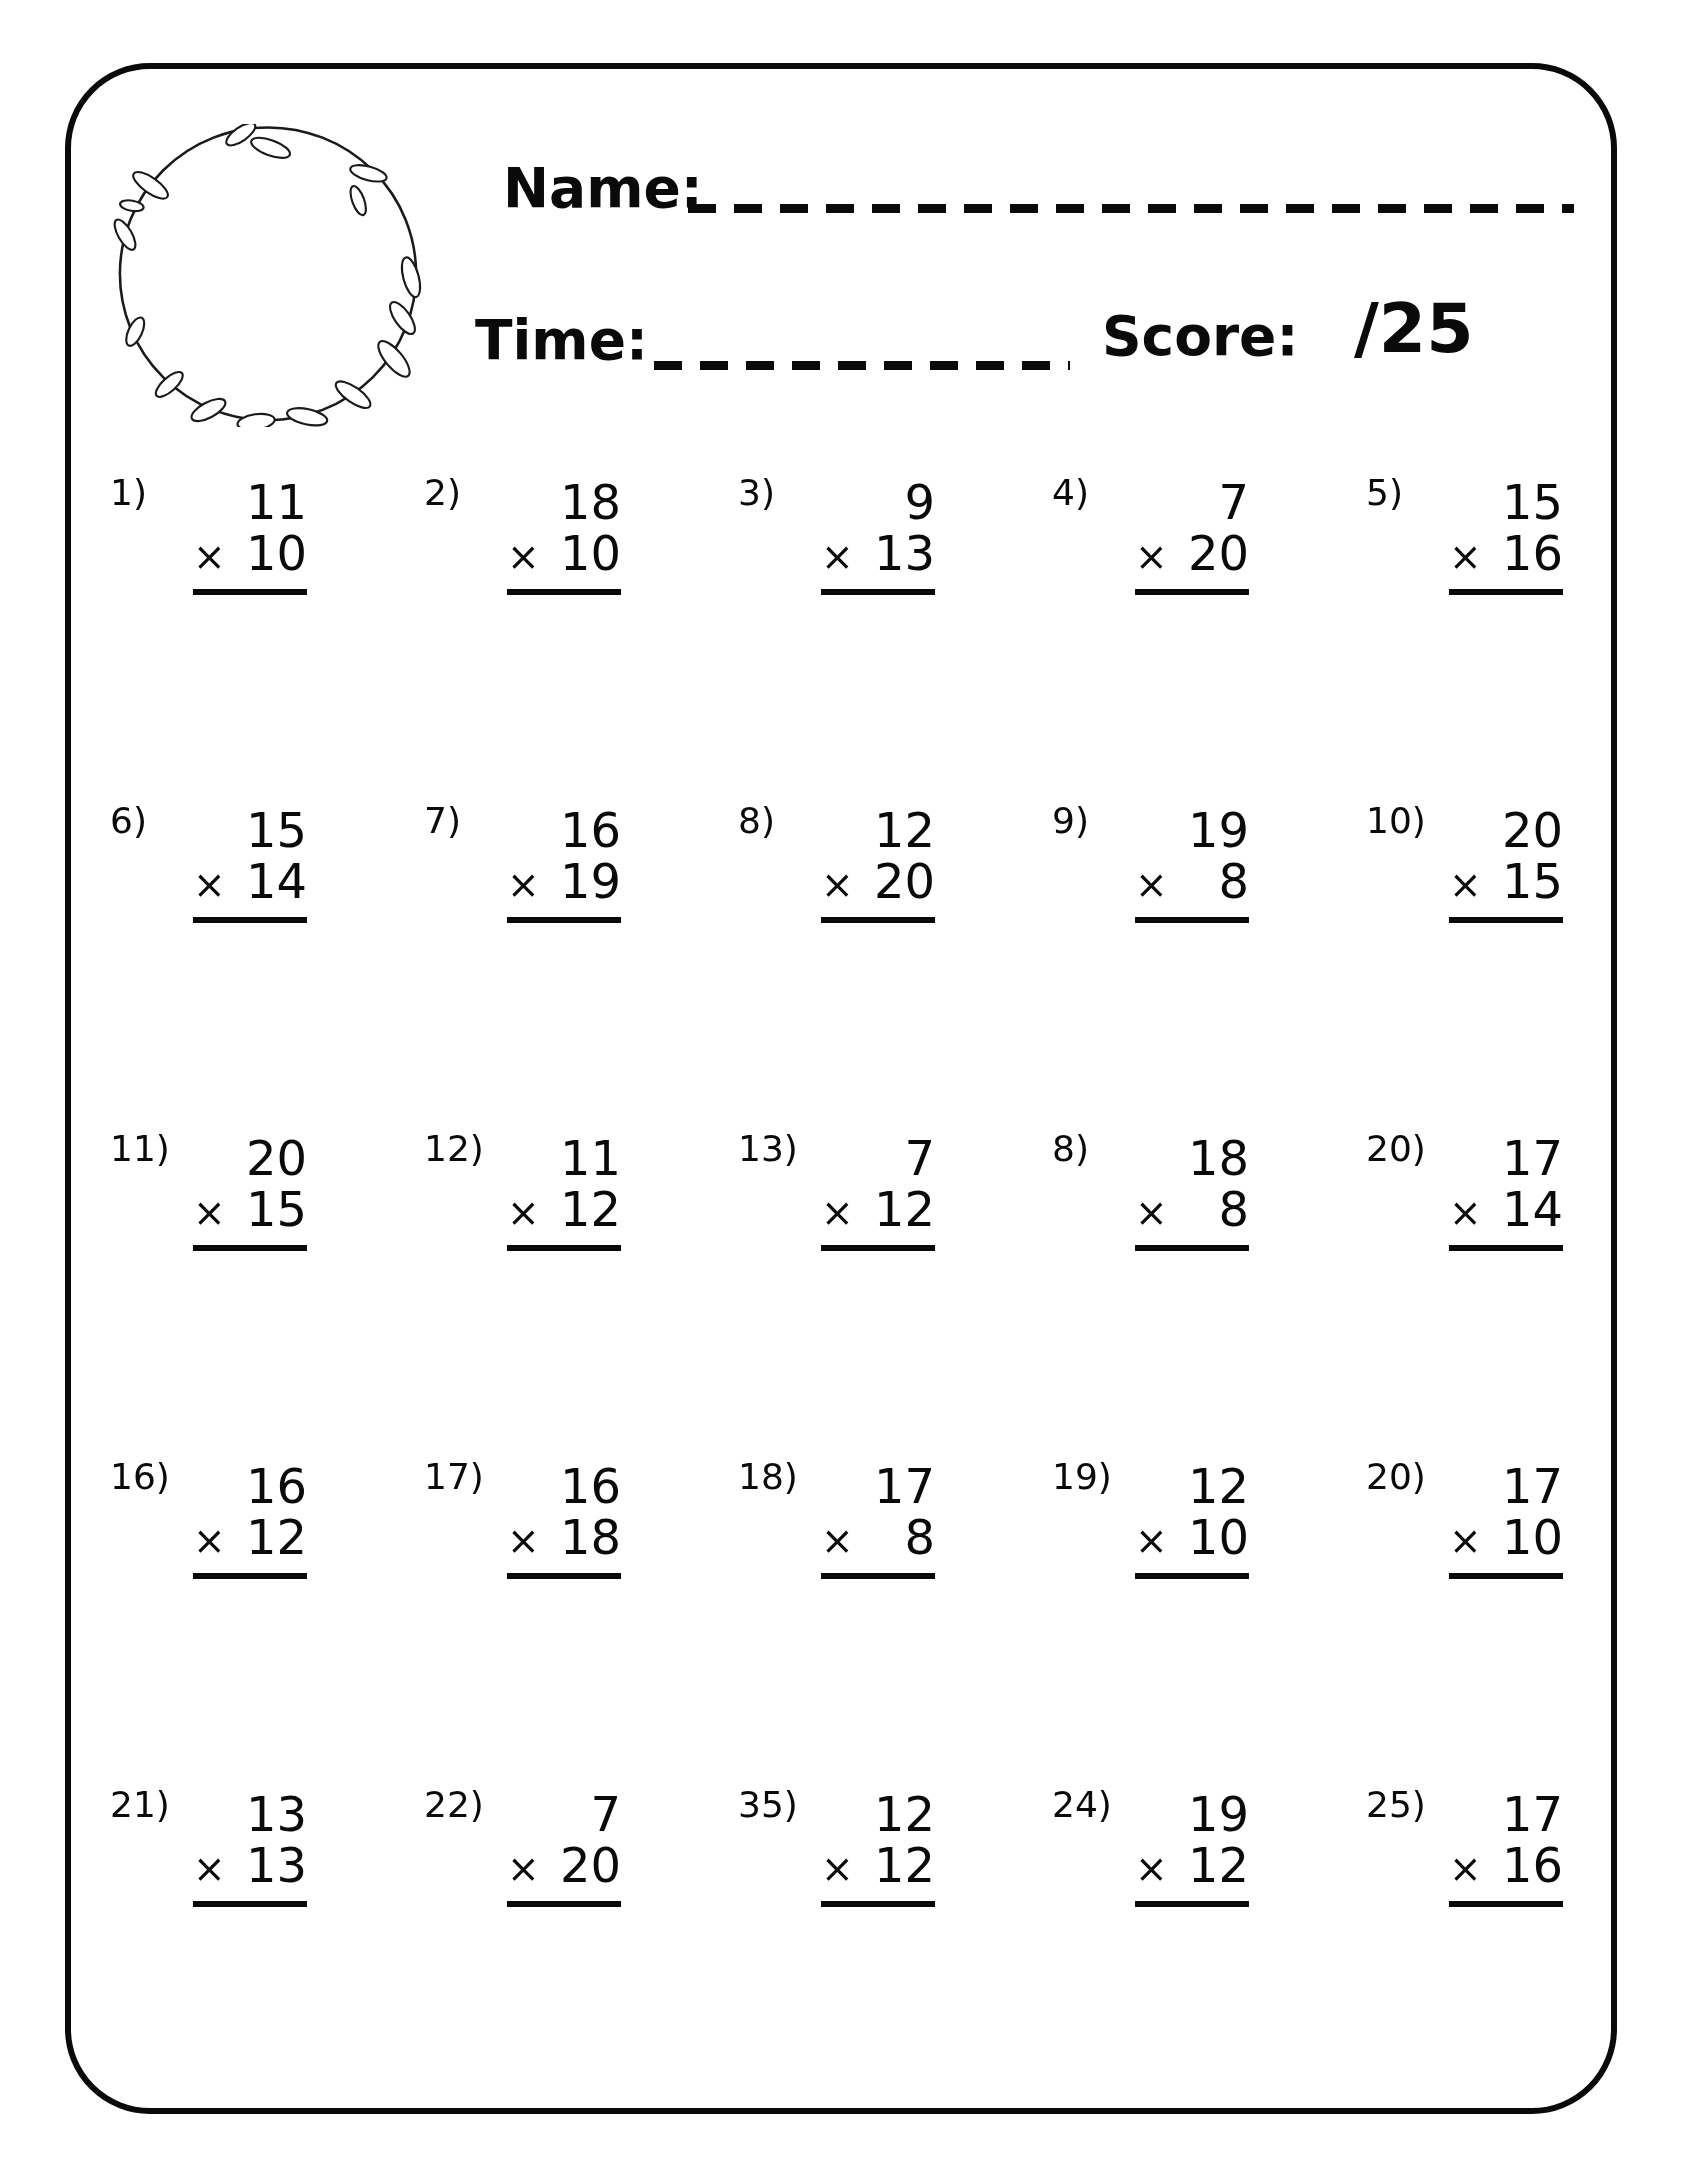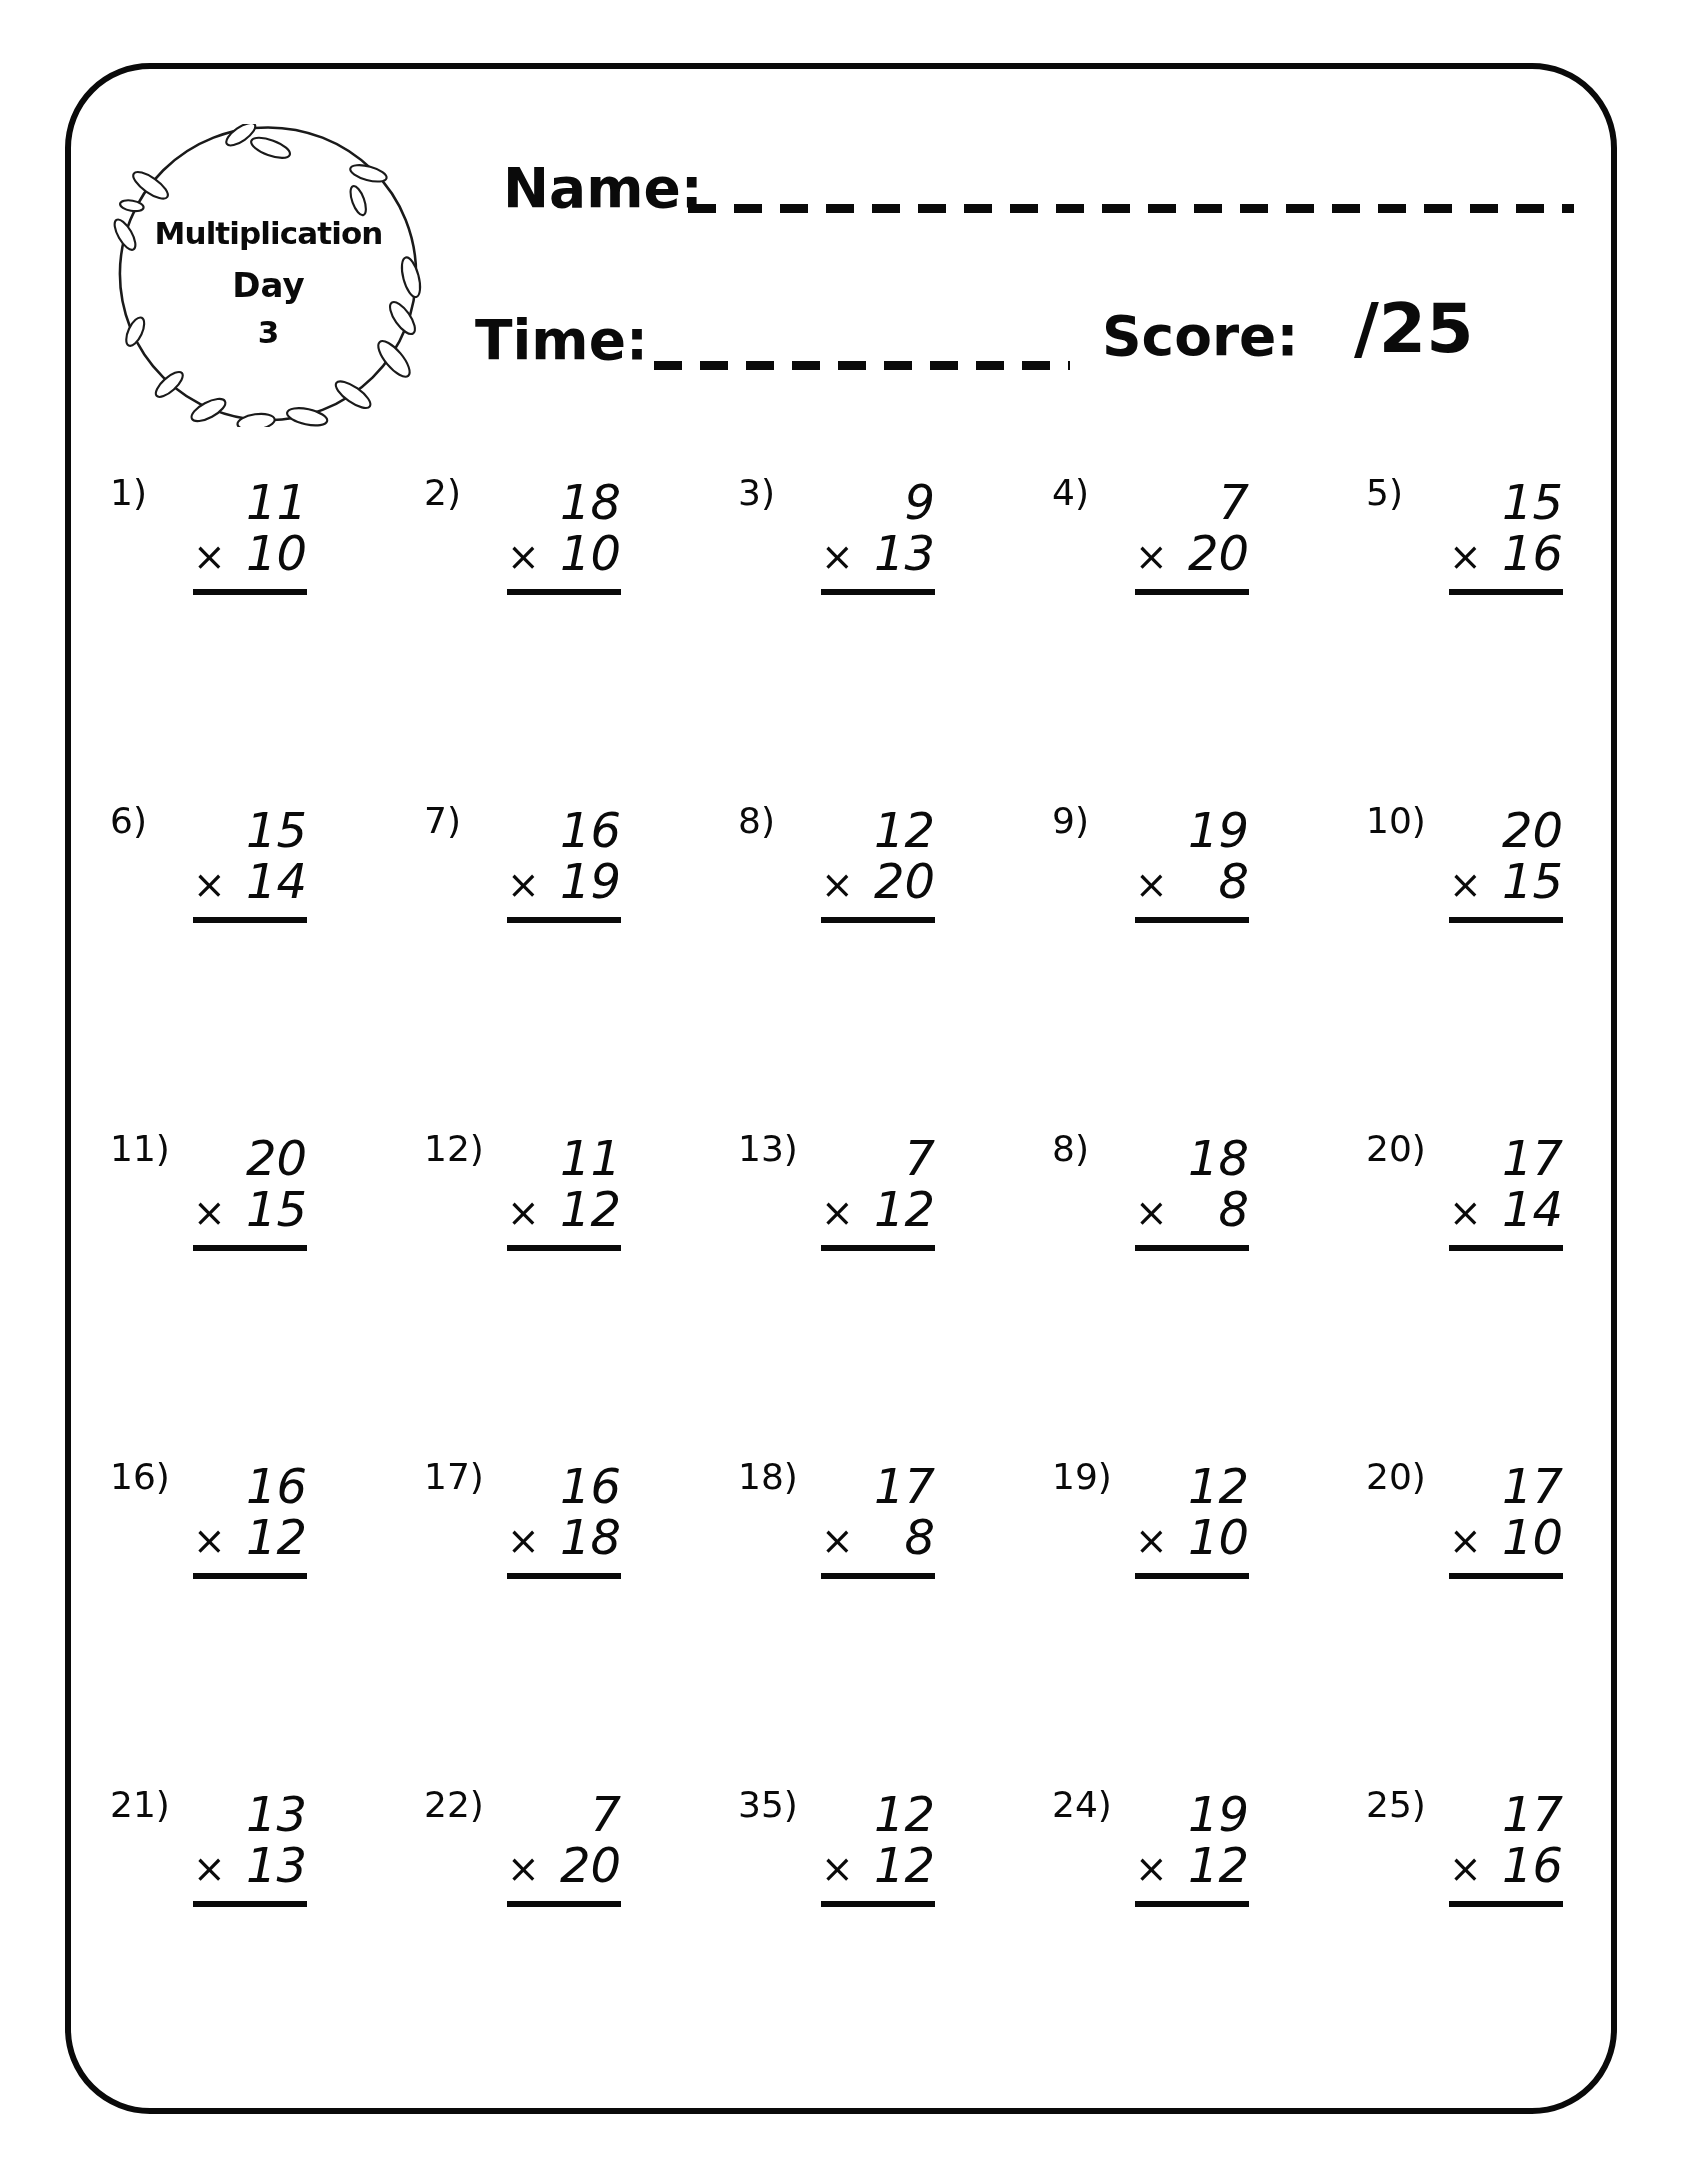--- a/index.html
+++ b/index.html
@@ -65,21 +65,20 @@
     grid-template-rows:repeat(5,328px);
   }
   .problem{ position:relative; }
   .pnum{
     position:absolute; left:16px; top:11px;
     font-size:36px; line-height:1; color:#0a0a0a;
   }
   .work{
     width:114px;
     margin:12.8px 101px 0 auto;
-    font-style:italic;
   }
   .top{
     font-size:48px; line-height:51px;
     text-align:right; white-space:nowrap;
   }
   .bottom{
     font-size:48px; line-height:51px;
     display:flex; justify-content:space-between; align-items:baseline;
     white-space:nowrap;
   }
@@ -121,25 +120,20 @@
       <ellipse cx="66" cy="306" rx="20" ry="8" transform="rotate(-42 66 306)"></ellipse>
 
       <ellipse cx="26" cy="244" rx="18" ry="8" transform="rotate(-65 26 244)"></ellipse>
       <ellipse cx="14" cy="130" rx="20" ry="8" transform="rotate(60 14 130)"></ellipse>
 
       <ellipse cx="44" cy="72" rx="24" ry="9" transform="rotate(35 44 72)"></ellipse>
       <ellipse cx="22" cy="96" rx="14" ry="6" transform="rotate(10 22 96)"></ellipse>
     </g>
   </svg>
 
-  <div class="wreath-text">
-    <div class="wreath-line1">Multiplication</div>
-    <div class="wreath-line2">Day</div>
-    <div class="wreath-line3">3</div>
-  </div>
 
   <div class="hdr-label name-label">Name:</div>
   <div class="dash-line name-dash"></div>
 
   <div class="hdr-label time-label">Time:</div>
   <div class="dash-line time-dash"></div>
 
   <div class="hdr-label score-label">Score:</div>
   <div class="score-value">/25</div>
 

